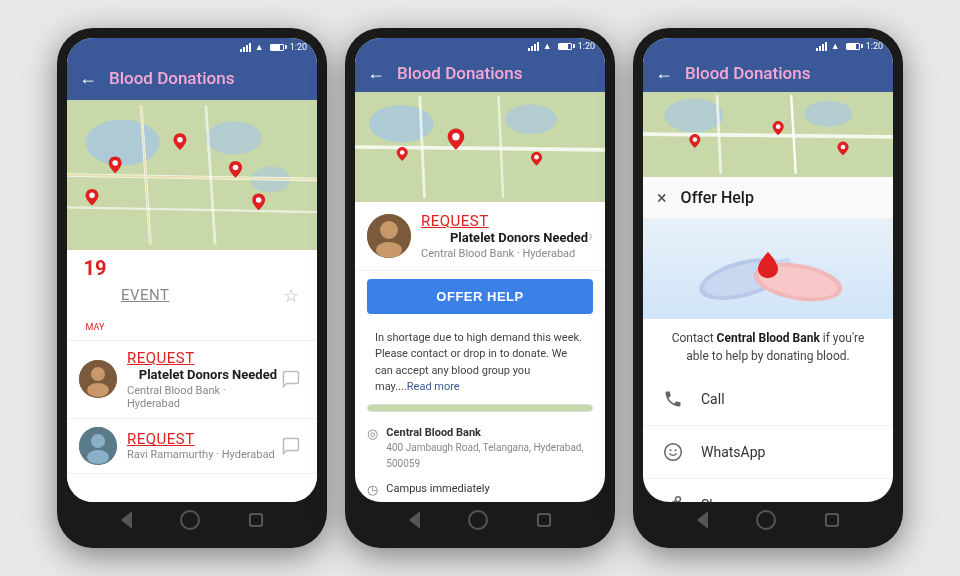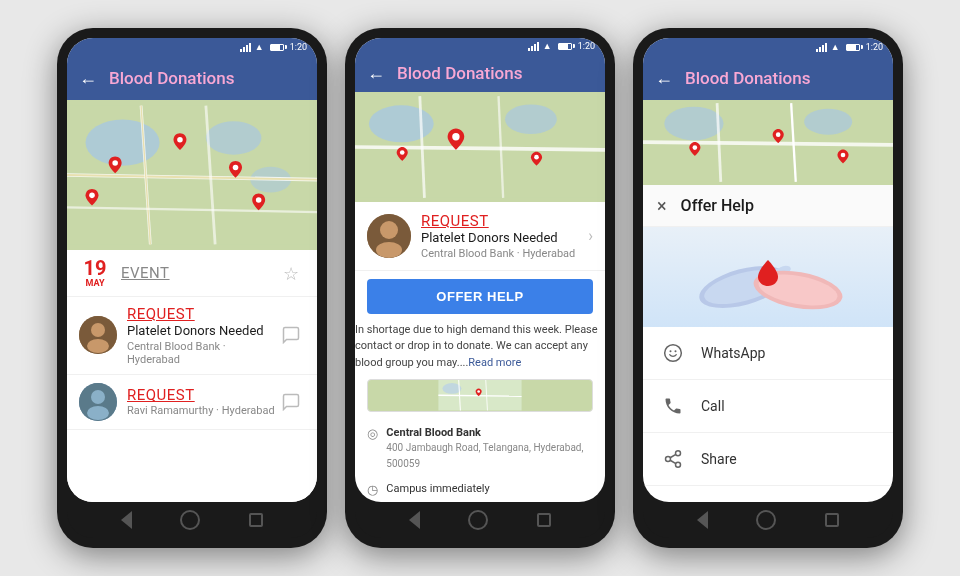--- a/index.html
+++ b/index.html
@@ -142,40 +142,42 @@
     .date-day {
       font-size: 20px;
       font-weight: 700;
       color: #e02020;
       line-height: 1;
     }
     .date-month {
       font-size: 9px;
       color: #e02020;
       text-transform: uppercase;
-      font-weight: 700;
+      font-weight: 400;
+      margin-top: 44px;
     }
     .event-info {
       flex: 1;
     }
     .event-type {
       font-size: 15px;
       color: #888;
       text-transform: uppercase;
       letter-spacing: 0.5px;
       text-decoration: underline;
     }
     .event-type.request {
       color: #e02020;
     }
     .event-name {
       font-size: 13px;
-      font-weight: 400;
+      font-weight: 700;
       color: #1c1c1c;
       line-height: 1.3;
+      text-align: right;
     }
     .event-sub {
       font-size: 11px;
       color: #888;
     }
     .event-icon {
       width: 28px;
       height: 28px;
       display: flex;
       align-items: center;
@@ -225,22 +227,23 @@
       width: calc(100% - 24px);
       font-size: 13px;
       font-weight: 600;
       letter-spacing: 0.5px;
       cursor: pointer;
       text-align: center;
     }
     .description-text {
       font-size: 11px;
       color: #444;
-      padding: 0 0 8px;
+      padding: 0 20px 8px;
       line-height: 1.5;
+      margin-top: 8px;
     }
     .read-more {
       color: #3b5998;
       font-size: 11px;
     }
     .detail-map {
       margin: 0 12px 8px;
       height: 90px;
       background: #c8d8a8;
       border-radius: 4px;
@@ -653,39 +656,42 @@
           <ellipse cx="108" cy="42" rx="8" ry="5" fill="#c8d8f0" transform="rotate(-20 108 42)"></ellipse>
           <ellipse cx="116" cy="38" rx="7" ry="4" fill="#c8d8f0" transform="rotate(-15 116 38)"></ellipse>
 
           <ellipse cx="130" cy="58" rx="45" ry="18" fill="#f0b8b8" transform="rotate(10 130 58)"></ellipse>
           <ellipse cx="130" cy="58" rx="40" ry="14" fill="#f8c8c8" transform="rotate(10 130 58)"></ellipse>
 
           <path d="M100,28 C100,28 90,38 90,45 C90,50 94.5,54 100,54 C105.5,54 110,50 110,45 C110,38 100,28 100,28 Z" fill="#e02020"></path>
         </svg>
       </div>
 
-
+      <div class="contact-text">
+        <span>Contact </span><strong>Central Blood Bank</strong><span> if you're able to help by donating blood.</span>
+      </div>
+
+      <div class="action-item">
+        <div class="action-icon">
+          <svg width="20" height="20" viewBox="0 0 24 24">
+              <path d="M6.6 10.8c1.4 2.8 3.8 5.1 6.6 6.6l2.2-2.2c.3-.3.7-.4 1-.2 1.1.4 2.3.6 3.6.6.6 0 1 .4 1 1V20c0 .6-.4 1-1 1-9.4 0-17-7.6-17-17 0-.6.4-1 1-1h3.5c.6 0 1 .4 1 1 0 1.3.2 2.5.6 3.6.1.3 0 .7-.2 1L6.6 10.8z" fill="#666"></path>
+            </svg>
+        </div>
+        <span class="action-label">Call</span>
+      </div>
       <div class="action-item">
         <div class="action-icon">
           <svg width="20" height="20" viewBox="0 0 24 24">
               <circle cx="12" cy="12" r="10" fill="none" stroke="#666" stroke-width="1.8"></circle>
               <path d="M8 14s1.5 2 4 2 4-2 4-2" fill="none" stroke="#666" stroke-width="1.5" stroke-linecap="round"></path>
               <circle cx="9" cy="10" r="1.2" fill="#666"></circle>
               <circle cx="15" cy="10" r="1.2" fill="#666"></circle>
             </svg>
         </div>
         <span class="action-label">WhatsApp</span>
-      </div>
-      <div class="action-item">
-        <div class="action-icon">
-          <svg width="20" height="20" viewBox="0 0 24 24">
-              <path d="M6.6 10.8c1.4 2.8 3.8 5.1 6.6 6.6l2.2-2.2c.3-.3.7-.4 1-.2 1.1.4 2.3.6 3.6.6.6 0 1 .4 1 1V20c0 .6-.4 1-1 1-9.4 0-17-7.6-17-17 0-.6.4-1 1-1h3.5c.6 0 1 .4 1 1 0 1.3.2 2.5.6 3.6.1.3 0 .7-.2 1L6.6 10.8z" fill="#666"></path>
-            </svg>
-        </div>
-        <span class="action-label">Call</span>
       </div>
       <div class="action-item">
         <div class="action-icon">
           <svg width="20" height="20" viewBox="0 0 24 24">
               <circle cx="18" cy="5" r="3" fill="none" stroke="#666" stroke-width="1.8"></circle>
               <circle cx="6" cy="12" r="3" fill="none" stroke="#666" stroke-width="1.8"></circle>
               <circle cx="18" cy="19" r="3" fill="none" stroke="#666" stroke-width="1.8"></circle>
               <line x1="8.59" y1="13.51" x2="15.42" y2="17.49" stroke="#666" stroke-width="1.8"></line>
               <line x1="15.41" y1="6.51" x2="8.59" y2="10.49" stroke="#666" stroke-width="1.8"></line>
             </svg>

